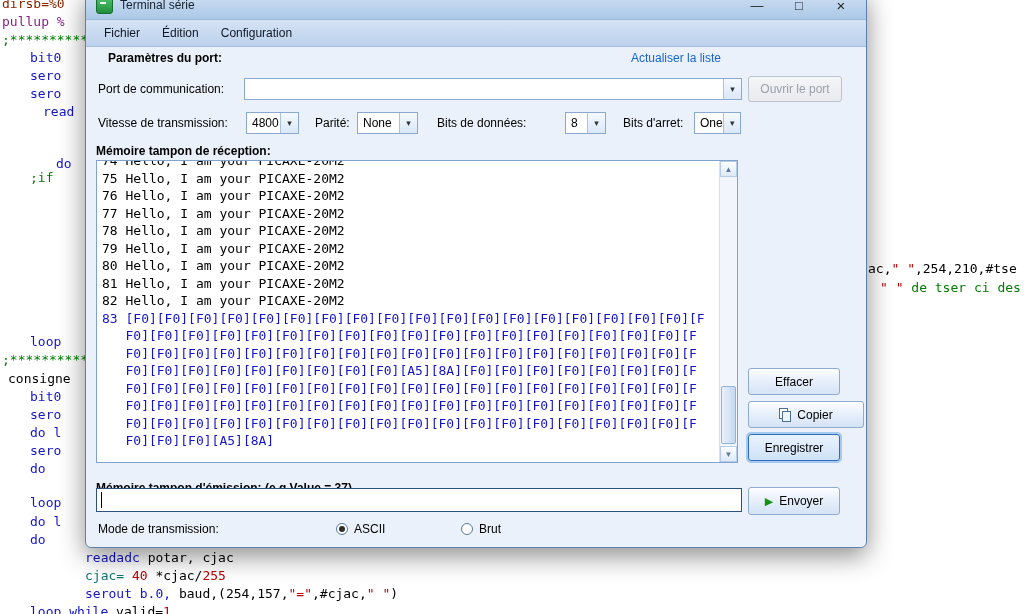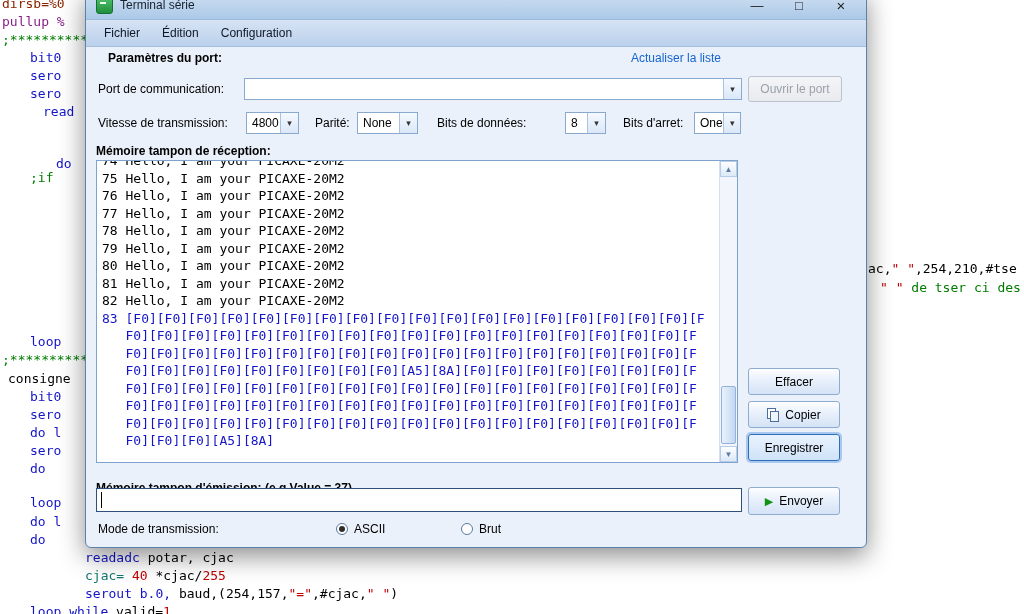--- a/index.html
+++ b/index.html
@@ -171,21 +171,21 @@
       <div class="sb-btn down">
           <span>▼</span>
         </div>
     </div>
   </div>
 
 
   <div class="btn" style="left:662px;top:377px;width:92px;height:27px;">
     <span>Effacer</span>
   </div>
-  <div class="btn" style="left:662px;top:410px;width:92px;height:27px;">
+  <div class="btn" style="left:662px;top:410px;width:116px;height:27px;">
     <span class="copy-icon"></span>
     <span>Copier</span>
   </div>
   <div class="btn focused" style="left:662px;top:443px;width:92px;height:27px;">
     <span>Enregistrer</span>
   </div>
 
   <span class="label heading" style="left:10px;top:490px;">Mémoire tampon d'émission: (e.g Value = 37)</span>
   <div class="textbox">
     <span class="caret"></span>

